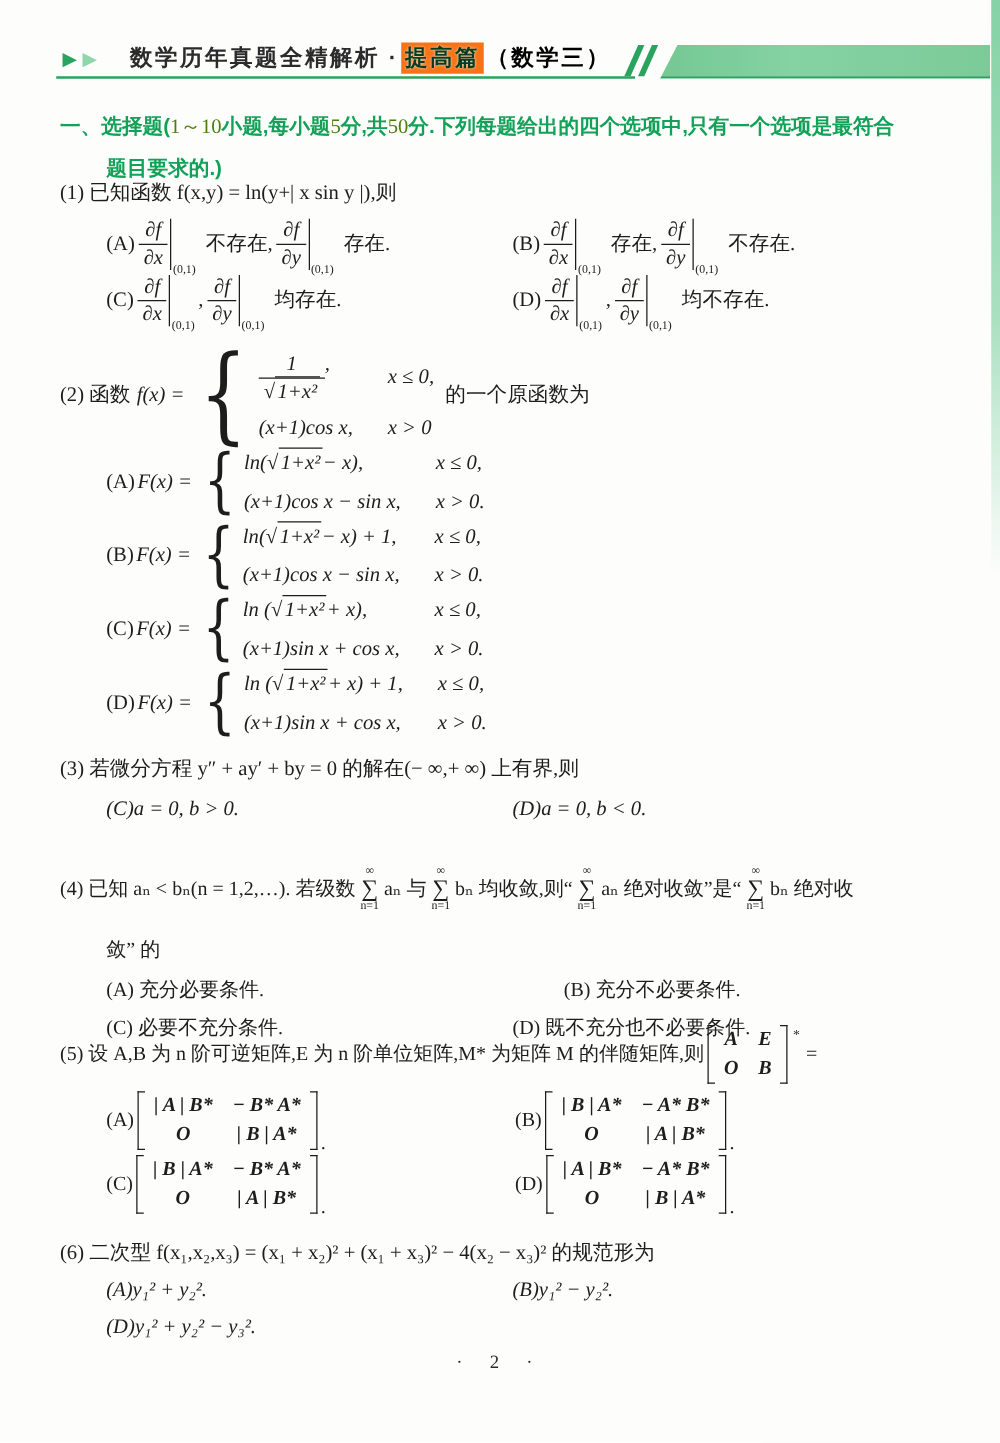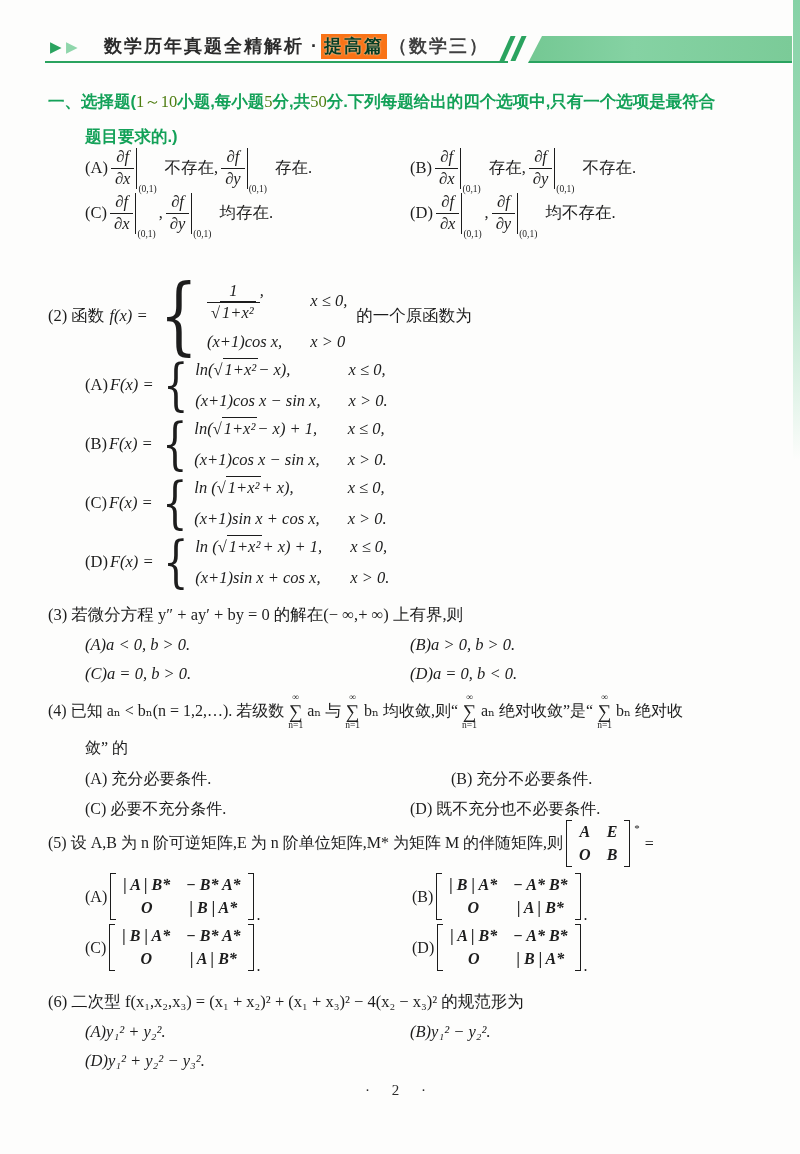--- a/index.html
+++ b/index.html
@@ -6,21 +6,21 @@
   #page{position:relative;width:800px;height:1154px;background:#fdfdfc;overflow:hidden;
         font-family:"Liberation Serif","DejaVu Serif",serif;color:#1d1d1d;font-size:16.5px;}
 
   
   .hdr-arrow1{position:absolute;left:50px;top:38px;color:#2aa35f;font-size:15px;font-family:"DejaVu Sans",sans-serif;}
   .hdr-arrow2{position:absolute;left:66px;top:38px;color:#8fd6ab;font-size:15px;font-family:"DejaVu Sans",sans-serif;}
   .hdr-title{position:absolute;left:104px;top:34px;font-family:"Liberation Sans","DejaVu Sans",sans-serif;
              font-size:18px;font-weight:700;color:#2b2b2b;letter-spacing:2px;}
   .hdr-badge{display:inline-block;background:#f97316;color:#083c22;text-shadow:0 0 2px #dff5e8;
              padding:0 3px 1px;margin:0 2px;}
-  .hdr-sub{color:#404040;}
+  .hdr-sub{color:#000000;}
   .hdr-band{position:absolute;left:528px;top:36px;right:8px;height:25px;
             background:linear-gradient(90deg,#74c893,#85d2a3 40%,#7bcb98);
             clip-path:polygon(14px 0,100% 0,100% 100%,0 100%);border-bottom:2px solid #2aa35f;}
   .chev{position:absolute;top:36px;width:5px;height:25px;background:#2aa35f;transform:skewX(-24deg);}
   .hdr-line{position:absolute;left:45px;top:61px;width:463px;height:2px;background:#2aa35f;}
   .edge-strip{position:absolute;right:0;top:0;width:7px;height:460px;
               background:linear-gradient(180deg,#86d2a6 0%,#a9e0c0 55%,rgba(255,255,255,0) 100%);}
 
   
   .heading{position:absolute;left:48px;top:84px;width:724px;line-height:34px;
@@ -94,20 +94,21 @@
   <div class="hdr-band"></div>
   <div class="hdr-line"></div>
   <div class="edge-strip"></div>
 
   <div class="heading">
     <div><span>一、选择题(</span><span class="gn">1～10</span><span>小题,每小题</span><span class="gn">5</span><span>分,共</span><span class="gn">50</span><span>分.下列每题给出的四个选项中,只有一个选项是最符合</span></div>
     <div class="l2">题目要求的.)</div>
   </div>
 
   <div class="qblock" style="top:140px;">
+    <div class="stem">(1) 已知函数 f(x,y) = ln(y+| x sin y |),则</div>
     <div class="optrow" style="margin-top:8px;">
       <div class="c1">
         <span>(A)</span>
         <span class="pd">
             <span class="frac">
               <span class="num">∂f</span>
               <span class="den">∂x</span>
             </span>
             <span class="pipe"></span>
             <span class="psub">(0,1)</span>
@@ -262,24 +263,20 @@
           <span class="cond">x ≤ 0,</span>
           <span class="expr">(x+1)sin x + cos x,</span>
           <span class="cond">x &gt; 0.</span>
         </span>
       </span>
     </div>
   </div>
 
   <div class="qblock" style="top:601px;">
     <div class="stem">(3) 若微分方程 y″ + ay′ + by = 0 的解在(− ∞,+ ∞) 上有界,则</div>
-    <div class="optrow" style="margin-top:7px;">
-      <div class="c1 it">(A)a &lt; 0, b &gt; 0.</div>
-      <div class="c2 it">(B)a &gt; 0, b &gt; 0.</div>
-    </div>
     <div class="optrow" style="margin-top:9px;font-family:Liberation Serif, serif;">
       <div class="c1 it">(C)a = 0, b &gt; 0.</div>
       <div class="c2 it">(D)a = 0, b &lt; 0.</div>
     </div>
   </div>
 
   <div class="qblock" style="top:693px;width:740px;font-size:16px;">
     <div class="row">
       <span>(4) 已知 aₙ &lt; bₙ(n = 1,2,…). 若级数</span>
       <span class="sum">
@@ -300,21 +297,21 @@
           <span>n=1</span>
         </span>
       <span>aₙ 绝对收敛”是“</span>
       <span class="sum">
           <span>∞</span>
           <span class="sym">∑</span>
           <span>n=1</span>
         </span>
       <span>bₙ 绝对收</span>
     </div>
-    <div style="margin-left:37px;margin-top:5px;line-height:26px;">敛” 的</div>
+    <div style="margin-left:37px;margin-top:18px;line-height:26px;">敛” 的</div>
     <div class="optrow" style="margin-top:8px;gap:41px;">
       <div class="c1">(A) 充分必要条件.</div>
       <div class="c2">(B) 充分不必要条件.</div>
     </div>
     <div class="optrow" style="margin-top:9px;">
       <div class="c1">(C) 必要不充分条件.</div>
       <div class="c2">(D) 既不充分也不必要条件.</div>
     </div>
   </div>
 

